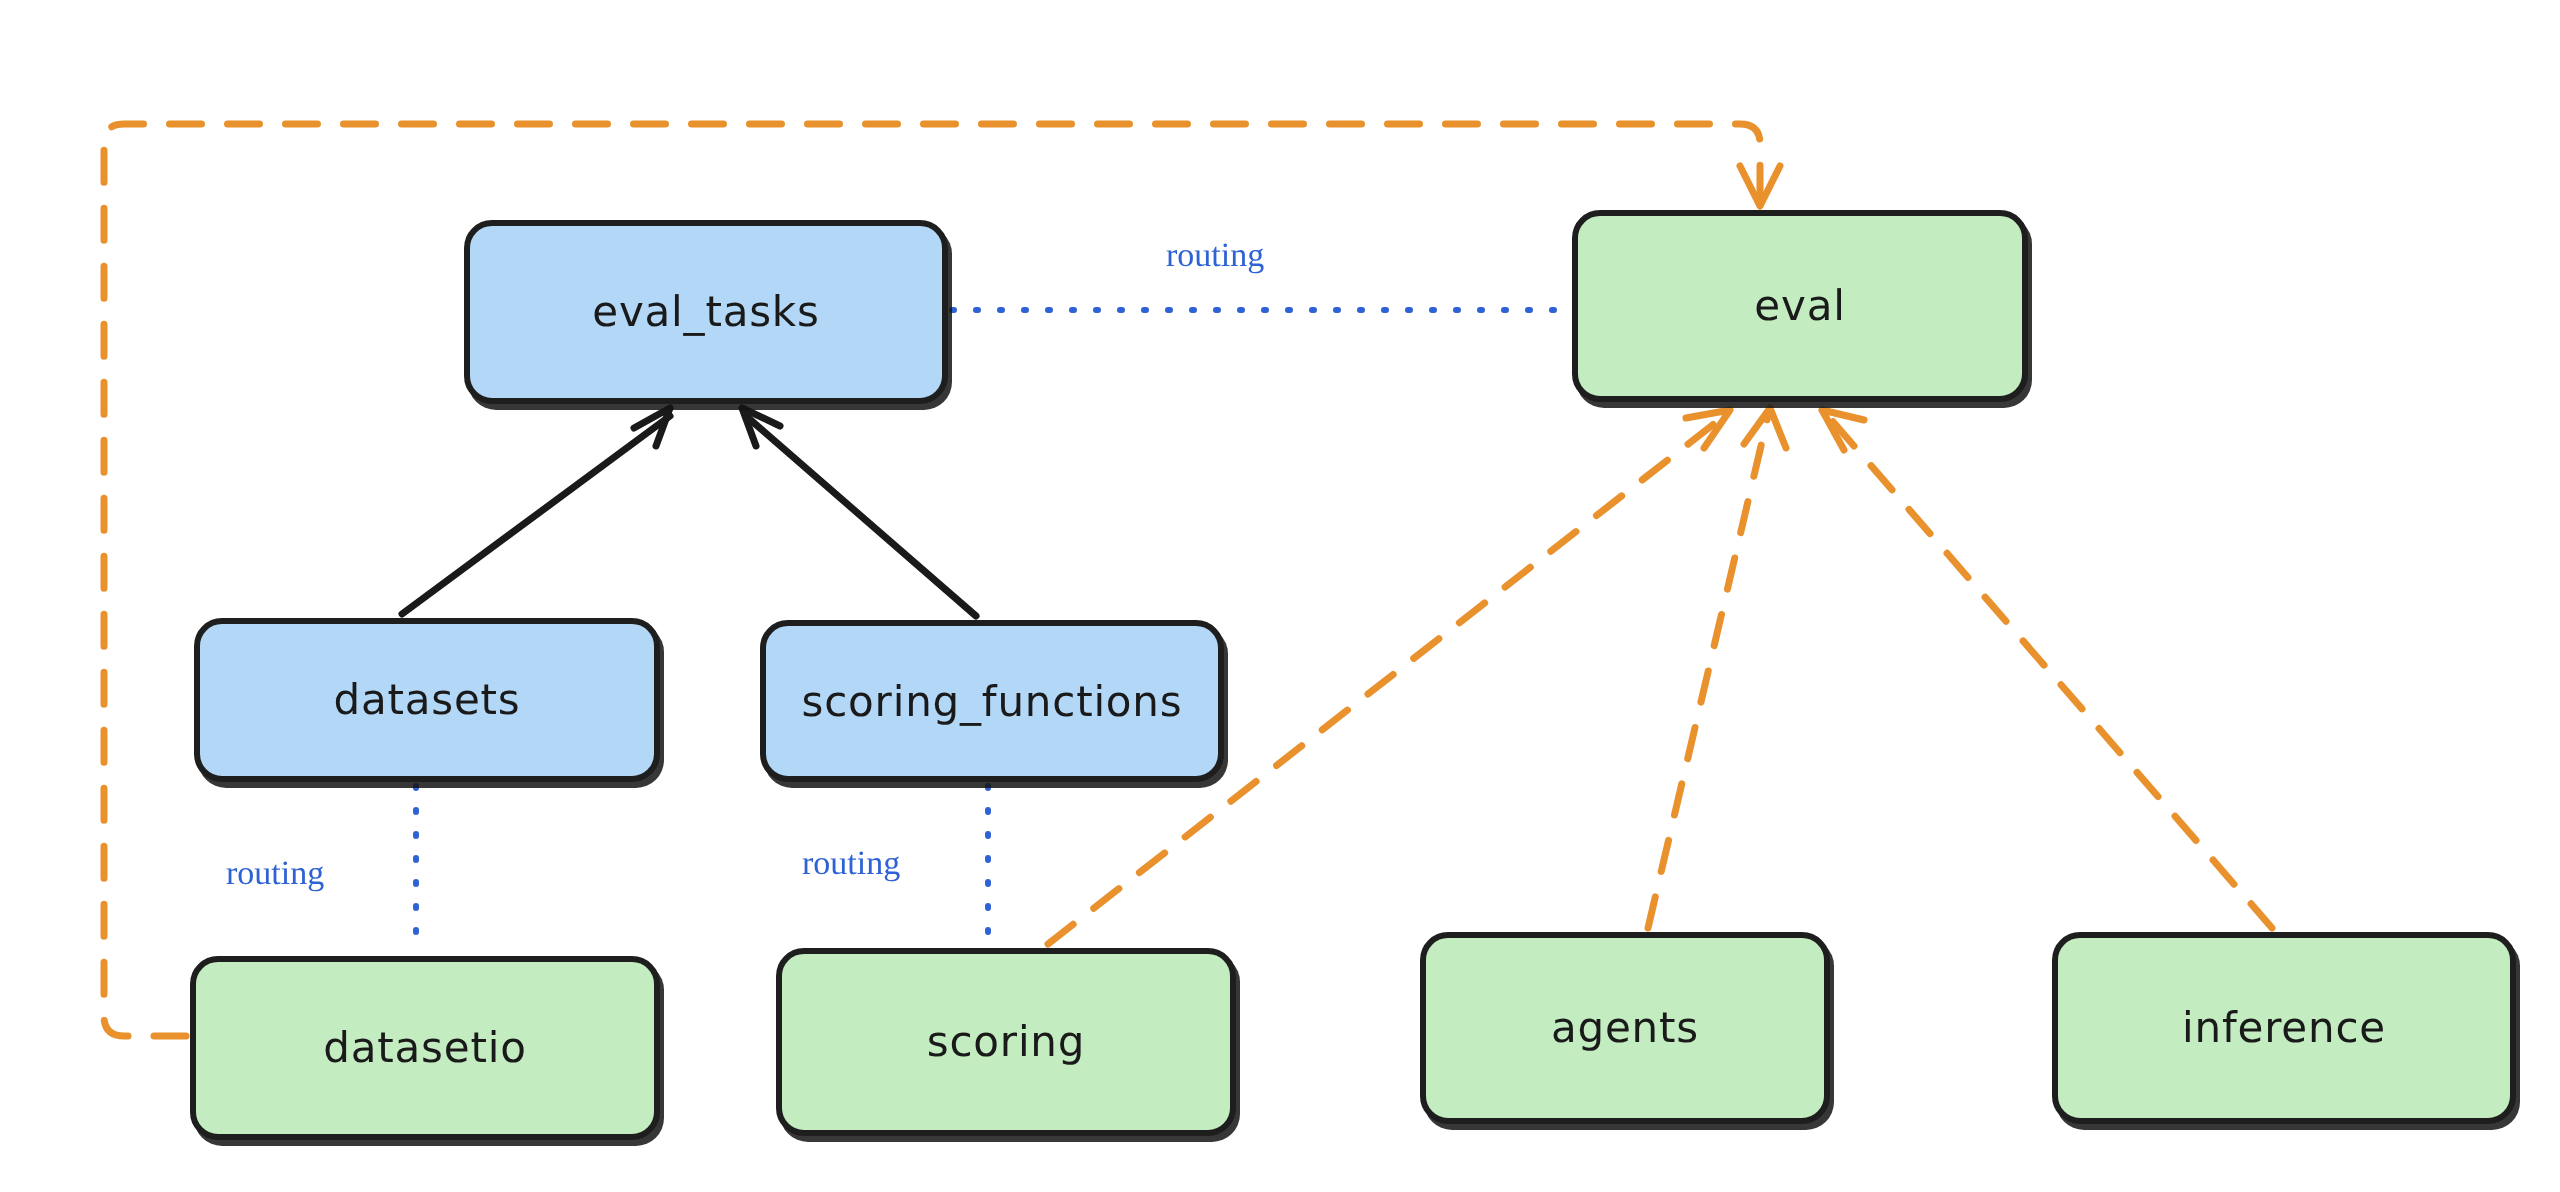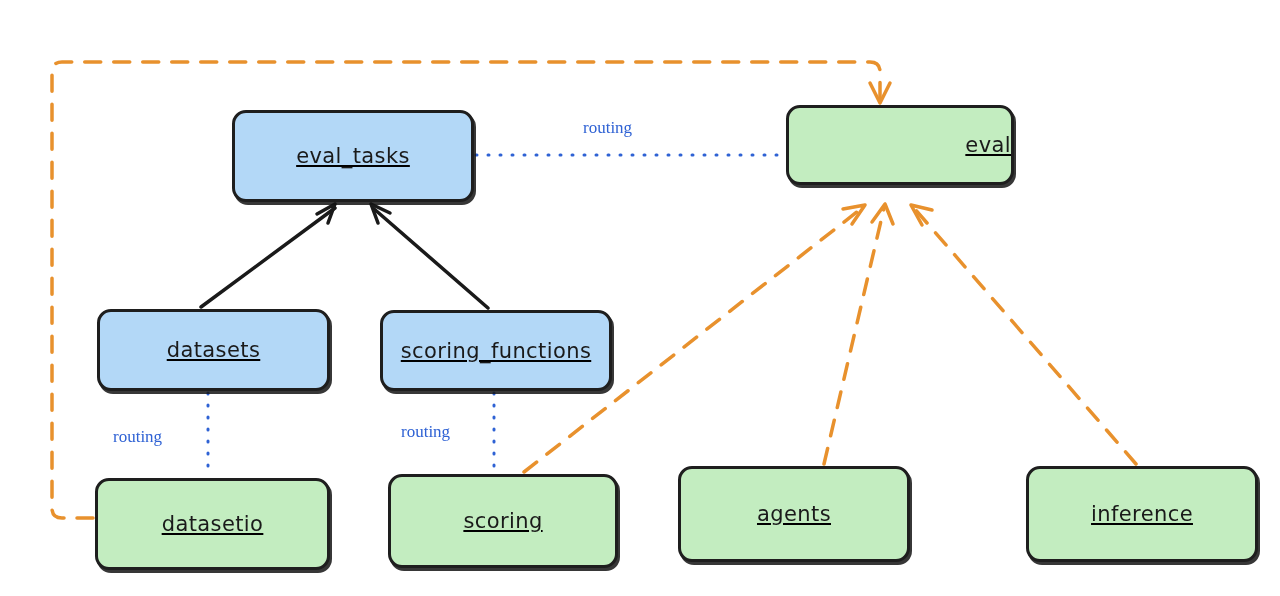--- a/index.html
+++ b/index.html
@@ -26,21 +26,20 @@
   }
   .node {
     position: absolute;
     box-sizing: border-box;
     border: 3px solid #1e1e1e;
     border-radius: 14px;
     display: flex;
     align-items: center;
     justify-content: center;
     box-shadow: 2px 3px 0px rgba(20,20,20,0.85);
-    text-decoration: underline;
   }
   .node .node-label {
     font-family: "DejaVu Sans", sans-serif;
     font-size: 21px;
     color: #1a1a1a;
     letter-spacing: 0.4px;
     white-space: nowrap;
     text-align: center;
   }
   .node.blue   { background: #b3d8f7; }
@@ -97,41 +96,41 @@
     <g>
       <line x1="1136" y1="464" x2="914" y2="208" stroke="#e8912d" stroke-width="3.5" stroke-linecap="round" stroke-dasharray="16 13"></line>
       <path d="M 911 205 L 932 210 M 911 205 L 922 225" stroke="#e8912d" stroke-width="3.5" fill="none" stroke-linecap="round" stroke-linejoin="round"></path>
     </g>
   </svg>
 
   <div class="node blue" style="left:232px; top:110px; width:242px; height:92px;">
     <span class="node-label">eval_tasks</span>
   </div>
 
-  <div class="node green" style="left:786px; top:105px; width:228px; height:80px;justify-content:flex-end;">
+  <div class="node green" style="left:786px; top:105px; width:228px; height:96px;">
     <span class="node-label">eval</span>
   </div>
 
   <div class="node blue" style="left:380px; top:310px; width:232px; height:81px;">
     <span class="node-label">scoring_functions</span>
   </div>
 
   <div class="node blue" style="left:97px; top:309px; width:233px; height:82px;">
     <span class="node-label">datasets</span>
   </div>
 
   <div class="node green" style="left:388px; top:474px; width:230px; height:94px;">
     <span class="node-label">scoring</span>
   </div>
 
   <div class="node green" style="left:95px; top:478px; width:235px; height:92px;">
     <span class="node-label">datasetio</span>
   </div>
 
-  <div class="node green" style="left:678px; top:466px; width:232px; height:96px;">
+  <div class="node green" style="left:710px; top:466px; width:205px; height:96px;">
     <span class="node-label">agents</span>
   </div>
 
   <div class="node green" style="left:1026px; top:466px; width:232px; height:96px;align-items:center;">
     <span class="node-label">inference</span>
   </div>
 
   <div class="edge-label" style="left:580px; top:118px;">routing</div>
 
   <div class="edge-label" style="left:110px; top:427px;">routing</div>

